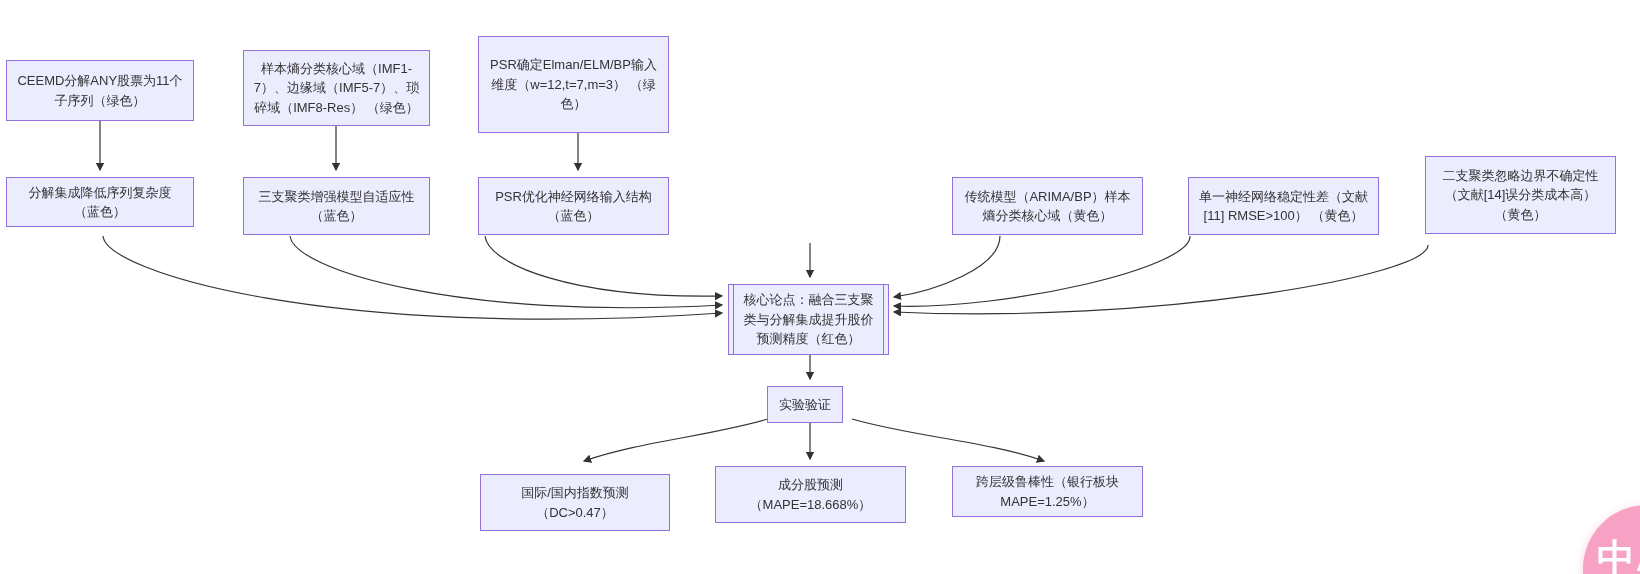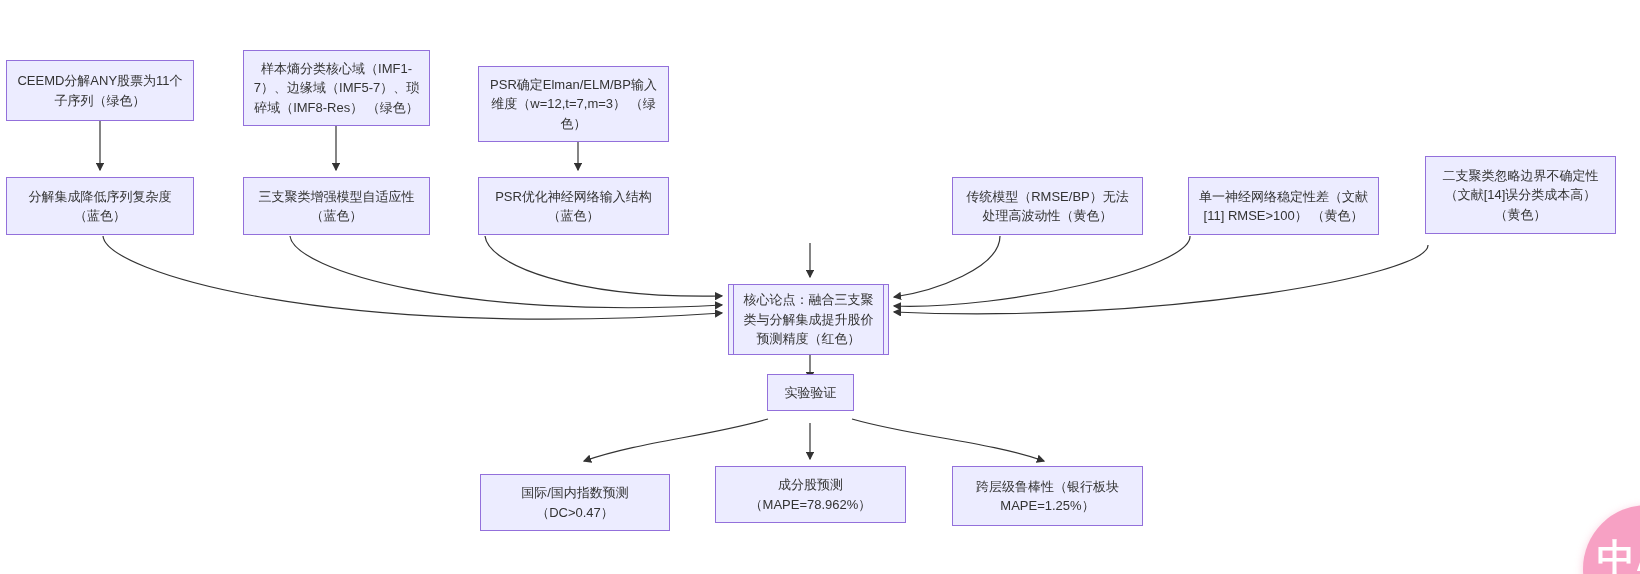--- a/index.html
+++ b/index.html
@@ -65,58 +65,58 @@
       <path d="M852 407 C915 425 986 429 1044 449" marker-end="url(#arrow)"></path>
     </g>
   </svg>
 
   <div class="node" style="left:6px;top:48px;width:188px;height:61px">
     <span class="lbl">CEEMD分解ANY股票为11个子序列（绿色）</span>
   </div>
   <div class="node" style="left:243px;top:38px;width:187px;height:76px">
     <span class="lbl">样本熵分类核心域（IMF1-7）、边缘域（IMF5-7）、琐碎域（IMF8-Res） （绿色）</span>
   </div>
-  <div class="node" style="left:478px;top:54px;width:191px;height:76px">
+  <div class="node" style="left:478px;top:24px;width:191px;height:97px">
     <span class="lbl">PSR确定Elman/ELM/BP输入维度（w=12,t=7,m=3） （绿色）</span>
   </div>
 
-  <div class="node" style="left:6px;top:165px;width:188px;height:58px">
+  <div class="node" style="left:6px;top:165px;width:188px;height:50px">
     <span class="lbl">分解集成降低序列复杂度（蓝色）</span>
   </div>
   <div class="node" style="left:243px;top:165px;width:187px;height:58px">
     <span class="lbl">三支聚类增强模型自适应性（蓝色）</span>
   </div>
   <div class="node" style="left:478px;top:165px;width:191px;height:58px">
     <span class="lbl">PSR优化神经网络输入结构（蓝色）</span>
   </div>
   <div class="node" style="left:952px;top:165px;width:191px;height:58px">
-    <span class="lbl">传统模型（RMSE/BP）无法处理高波动性（黄色）</span>
+    <span class="lbl">传统模型（ARIMA/BP）样本熵分类核心域（黄色）</span>
   </div>
   <div class="node" style="left:1188px;top:165px;width:191px;height:58px">
     <span class="lbl">单一神经网络稳定性差（文献[11] RMSE&gt;100） （黄色）</span>
   </div>
   <div class="node" style="left:1425px;top:144px;width:191px;height:78px">
     <span class="lbl">二支聚类忽略边界不确定性（文献[14]误分类成本高）（黄色）</span>
   </div>
 
   <div class="node core" style="left:728px;top:272px;width:161px;height:71px">
     <span class="lbl">核心论点：融合三支聚类与分解集成提升股价预测精度（红色）</span>
   </div>
 
-  <div class="node" style="left:767px;top:362px;width:87px;height:37px">
+  <div class="node" style="left:767px;top:374px;width:76px;height:37px">
     <span class="lbl">实验验证</span>
   </div>
 
   <div class="node" style="left:480px;top:462px;width:190px;height:57px">
     <span class="lbl">国际/国内指数预测（DC&gt;0.47）</span>
   </div>
   <div class="node" style="left:715px;top:454px;width:191px;height:57px">
-    <span class="lbl">成分股预测（MAPE=78.962%）</span>
+    <span class="lbl">成分股预测（MAPE=18.668%）</span>
   </div>
-  <div class="node" style="left:952px;top:454px;width:191px;height:60px">
+  <div class="node" style="left:952px;top:454px;width:191px;height:51px">
     <span class="lbl">跨层级鲁棒性（银行板块 MAPE=1.25%）</span>
   </div>
 
   <div class="translate-btn">
     <span class="glyph">中A</span>
   </div>
 
 </div>
 
 </body></html>

